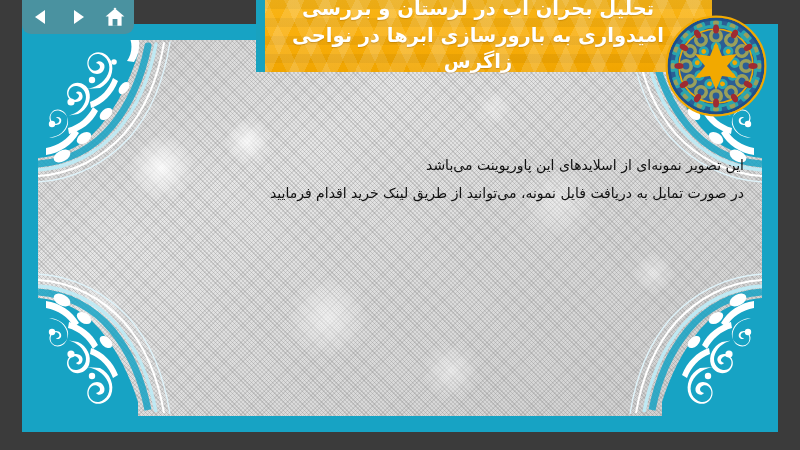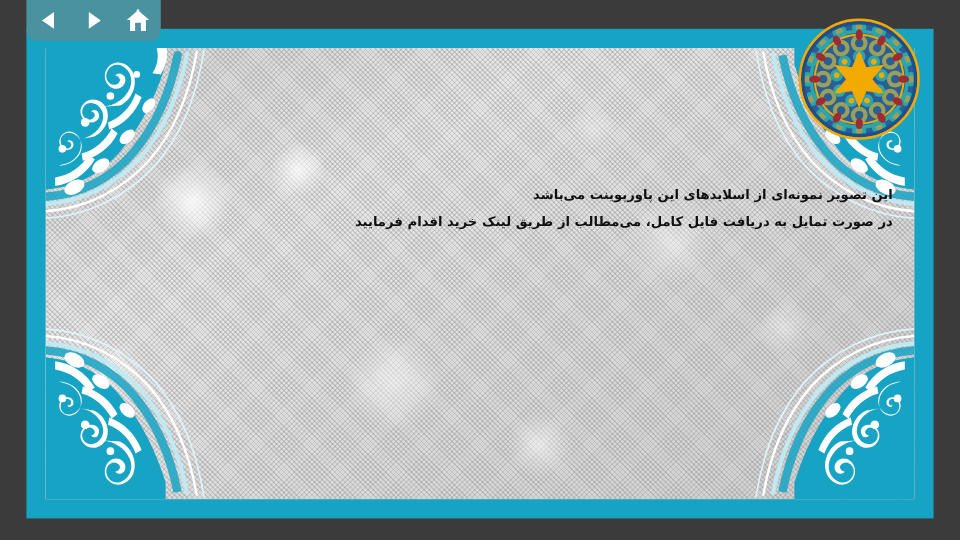--- a/index.html
+++ b/index.html
@@ -156,23 +156,23 @@
 
   
   .body-text {
     position: absolute;
     left: 0;
     right: 18px;
     top: 112px;
     z-index: 12;
     text-align: right;
     color: #101010;
-    font-size: 11px;
+    font-size: 14px;
     line-height: 1.98;
-    font-weight: 700;
+    font-weight: 400;
     padding-left: 30px;
   }
   .body-text .line { white-space: nowrap; }
 </style>
 </head>
 <body>
 
 <div class="viewer">
 
   <div class="navbar">
@@ -306,26 +306,31 @@
             <path d="M52 62 c11-4 19-13 23-24 l5 3 c-5 13 -15 23 -27 27 z"></path>
             <ellipse cx="24" cy="116" rx="9" ry="5.5" transform="rotate(-28 24 116)"></ellipse>
             <ellipse cx="46" cy="98" rx="8" ry="5" transform="rotate(-34 46 98)"></ellipse>
             <ellipse cx="68" cy="74" rx="7.5" ry="4.6" transform="rotate(-42 68 74)"></ellipse>
           </g>
         </svg>
       </div>
 
       <div class="body-text">
         <div class="line">این تصویر نمونه‌ای از اسلایدهای این پاورپوینت می‌باشد</div>
-        <div class="line">در صورت تمایل به دریافت فایل کامل، می‌مطالب از طریق لینک خرید اقدام فرمایید</div>
+        <div class="line">در صورت تمایل به دریافت فایل نمونه، می‌توانید از طریق لینک خرید اقدام فرمایید</div>
       </div>
 
     </div>
   </div>
 
+  <div class="banner">
+    <div class="banner-bg"></div>
+    <div class="banner-title">تحلیل بحران آب در لرستان و بررسی
+امیدواری به بارورسازی ابرها در نواحی زاگرس</div>
+  </div>
 
   <div class="medallion">
     <svg width="104" height="104" viewBox="0 0 104 104">
       <defs>
         <clipPath id="medclip">
             <circle cx="52" cy="52" r="47"></circle>
           </clipPath>
       </defs>
       <circle cx="52" cy="52" r="49" fill="#f2a900"></circle>
       <circle cx="52" cy="52" r="47" fill="#1f4f8a"></circle>

